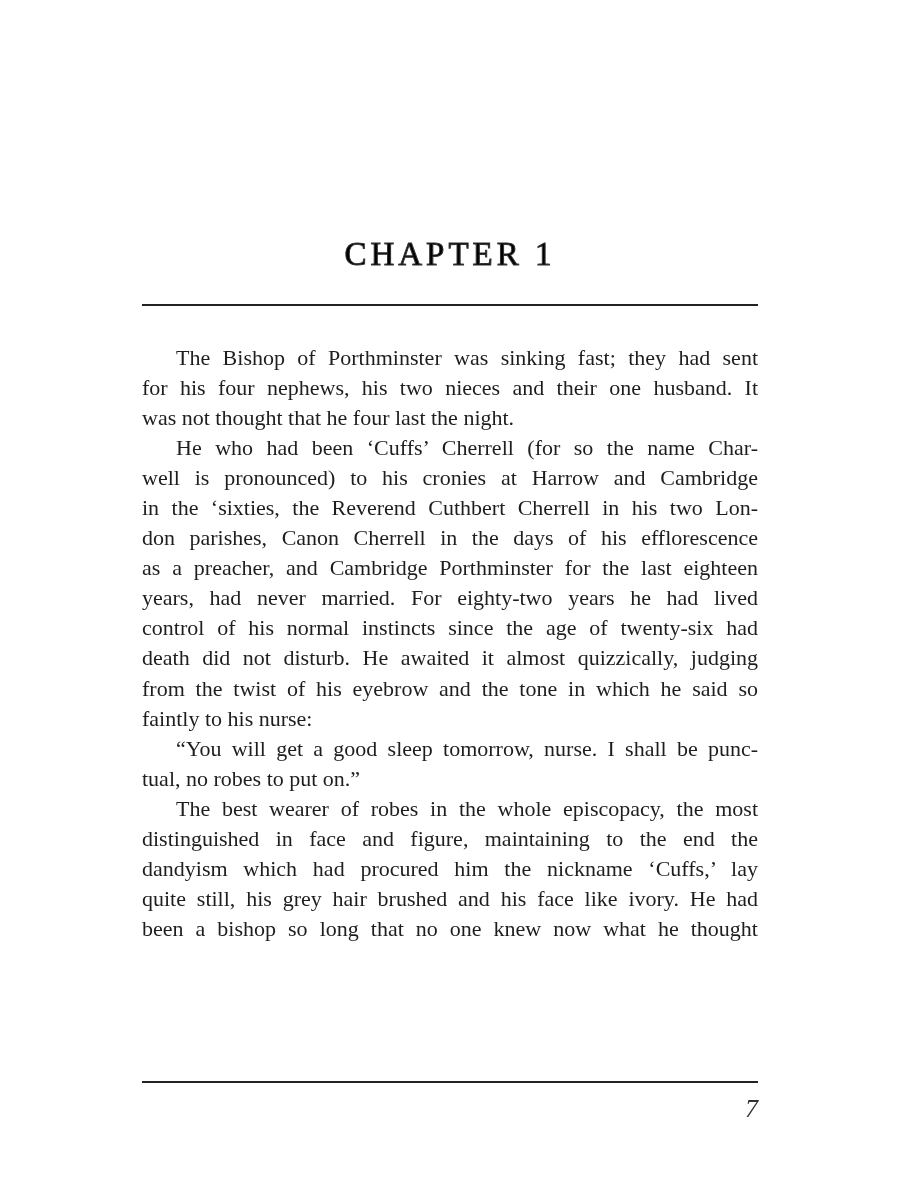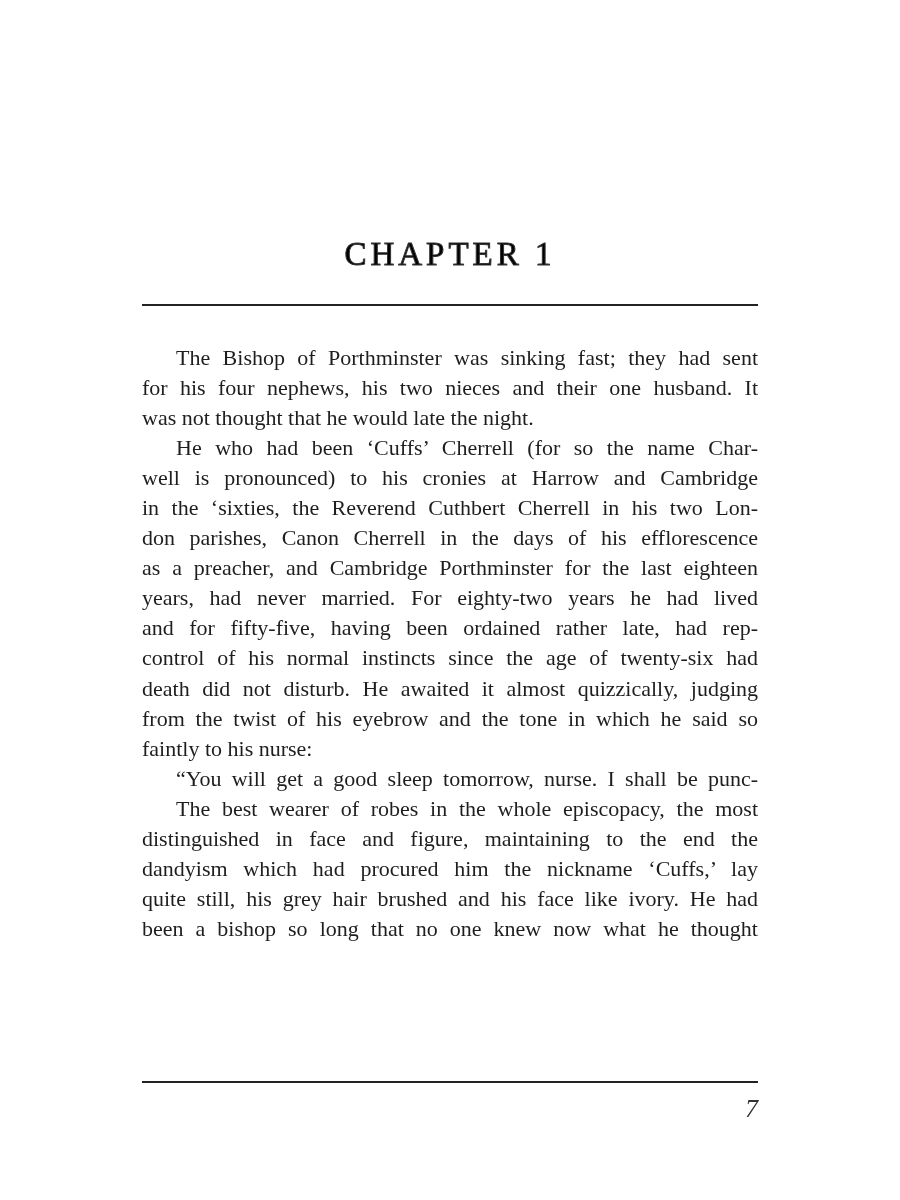--- a/index.html
+++ b/index.html
@@ -73,33 +73,33 @@
 </head>
 <body>
 
 <h1 class="chapter-title">CHAPTER 1</h1>
 
 <div class="rule top"></div>
 
 <div class="body-text" id="body-text">
     <span class="line indent">The Bishop of Porthminster was sinking fast; they had sent</span>
     <span class="line">for his four nephews, his two nieces and their one husband. It</span>
-    <span class="line last">was not thought that he would late the night.</span>
+    <span class="line last">was not thought that he four last the night.</span>
     <span class="line indent">He who had been ‘Cuffs’ Cherrell (for so the name Char-</span>
     <span class="line">well is pronounced) to his cronies at Harrow and Cambridge</span>
     <span class="line">in the ‘sixties, the Reverend Cuthbert Cherrell in his two Lon-</span>
     <span class="line">don parishes, Canon Cherrell in the days of his efflorescence</span>
     <span class="line">as a preacher, and Cambridge Porthminster for the last eighteen</span>
     <span class="line">years, had never married. For eighty-two years he had lived</span>
-    <span class="line">and for fifty-five, having been ordained rather late, had rep-</span>
     <span class="line">control of his normal instincts since the age of twenty-six had</span>
     <span class="line">death did not disturb. He awaited it almost quizzically, judging</span>
     <span class="line">from the twist of his eyebrow and the tone in which he said so</span>
     <span class="line last">faintly to his nurse:</span>
     <span class="line indent">“You will get a good sleep tomorrow, nurse. I shall be punc-</span>
+    <span class="line last">tual, no robes to put on.”</span>
     <span class="line indent">The best wearer of robes in the whole episcopacy, the most</span>
     <span class="line">distinguished in face and figure, maintaining to the end the</span>
     <span class="line">dandyism which had procured him the nickname ‘Cuffs,’ lay</span>
     <span class="line">quite still, his grey hair brushed and his face like ivory. He had</span>
     <span class="line">been a bishop so long that no one knew now what he thought</span>
   </div>
 
 <div class="rule bottom"></div>
 
 <div class="page-number">7</div>

